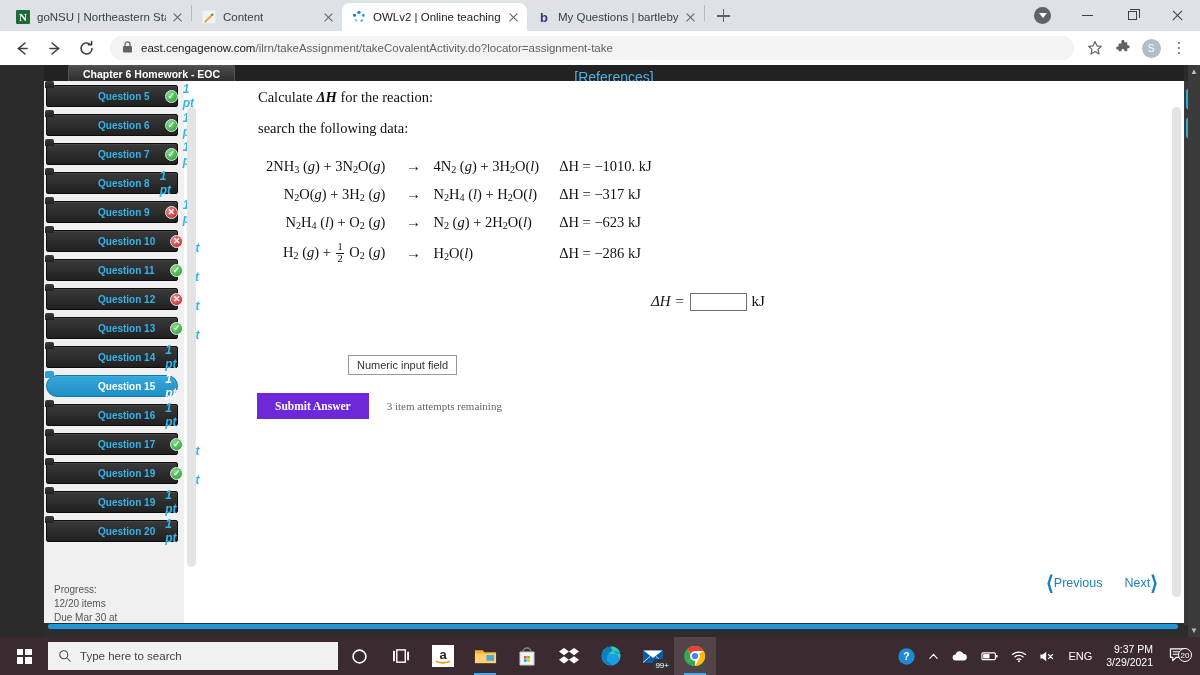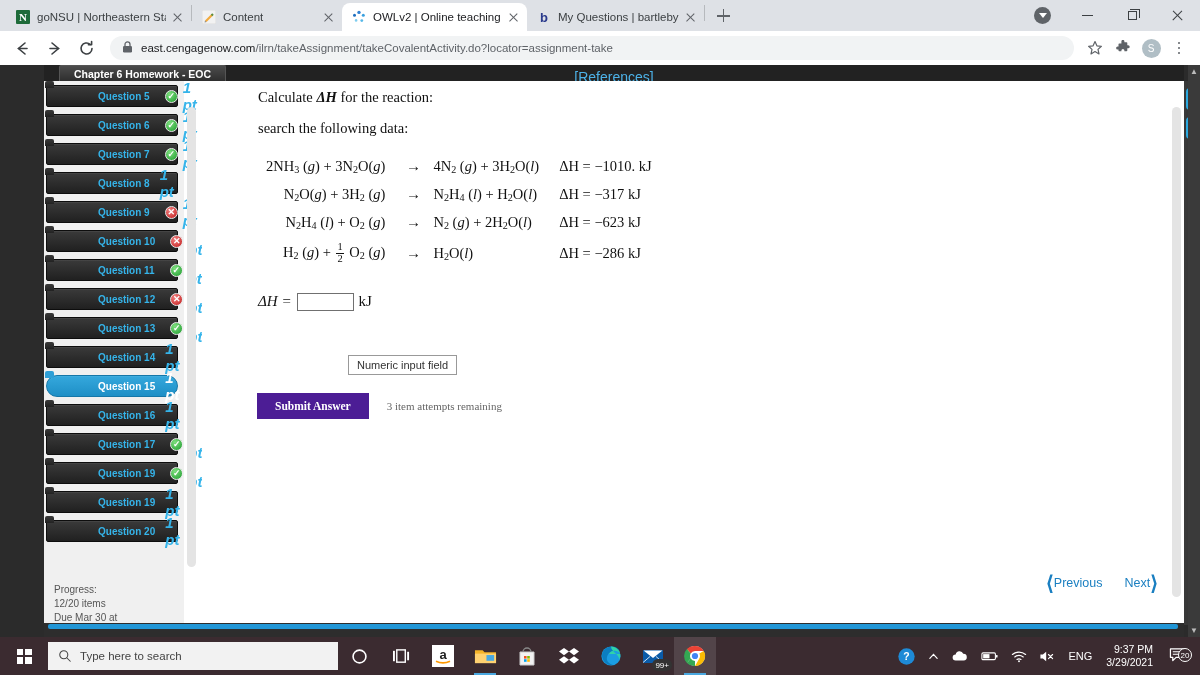--- a/index.html
+++ b/index.html
@@ -61,21 +61,21 @@
   .dots { display:flex; flex-direction:column; gap:2.3px; }
   .dots span { width:2.8px; height:2.8px; border-radius:50%; background:#5f6368; display:block; }
 
   
   .viewport { position:absolute; left:0; top:65px; width:1200px; height:572px; background:#2b2b2b; overflow:hidden; }
   .pagewrap { position:absolute; left:44px; top:0; width:1140px; height:560px; background:#fff; }
 
   .darkband { position:absolute; left:0; top:0; width:1140px; height:14px; background:#2d2d2d; }
   .apptitlebar { position:absolute; left:0; top:0; width:1140px; height:16px; background:#222; }
   .chaptab {
-    position:absolute; left:15px; top:0px; height:16px; padding:0 14px;
+    position:absolute; left:24px; top:0px; height:16px; padding:0 14px;
     background:linear-gradient(#4c4c4c,#2e2e2e); border:1px solid #555; border-bottom:none;
     color:#fff; font-size:10.5px; font-weight:bold; display:flex; align-items:center;
     border-radius:2px 2px 0 0;
   }
   .refslink { position:absolute; left:0; top:4px; width:1140px; height:16px; display:flex; align-items:center; justify-content:center;
     color:#4db2e8; font-size:14px; font-weight:normal; }
 
   
   .sidebar { position:absolute; left:0; top:16px; width:140px; height:544px; background:#f0f0f0; }
   .qlist { position:absolute; left:2px; top:4px; width:136px; }
@@ -88,21 +88,21 @@
   }
   .qtab::before {
     content:''; position:absolute; left:-2px; top:-5px; width:9px; height:7px;
     background:linear-gradient(#3a3a3a,#222); border-radius:2px 2px 0 0;
   }
   .qtab.sel { background:linear-gradient(#35a8dd,#1e8fc6); border-color:#1577a8;border-radius:11px; }
   .qtab.sel::before { background:#2f9fd6; }
   .qtab .qname { color:#35b4ea; font-size:10px; font-weight:bold; white-space:nowrap;margin-left:44px; }
   .qtab.sel .qname { color:#fff; }
   .qtab .qdash { flex:1 1 auto; height:1px; background:rgba(255,255,255,0.12); margin:0 5px; }
-  .qtab .qpts { color:#35b4ea; font-size:15px; font-style:italic; font-weight:bold; }
+  .qtab .qpts { color:#35b4ea; font-size:12px; font-style:italic; font-weight:bold; }
   .qtab.sel .qpts { color:#fff; }
   .qmark { width:13px; height:13px; border-radius:50%; display:flex; align-items:center; justify-content:center;
            font-size:9px; color:#fff; font-weight:bold; margin:0 5px; flex:0 0 13px; line-height:1; }
   .qmark.ok { background:radial-gradient(circle at 35% 30%, #7ede7e, #1f9c2f); border:1.5px solid #e8e8e8; }
   .qmark.no { background:radial-gradient(circle at 35% 30%, #f07e7e, #c21f1f); border:1.5px solid #e8e8e8; }
 
   .progress { position:absolute; left:10px; top:502px; width:125px; color:#555; font-size:10px; line-height:14px; }
 
   .sb-scroll { position:absolute; left:143px; top:42px; width:9px; height:460px; background:#e4e4e4; border-radius:5px; }
 
@@ -118,29 +118,29 @@
   .td-l { text-align:right; padding-right:8px !important; }
   .td-a { text-align:center; width:36px; font-size:15px; }
   .td-r { text-align:left; padding-right:18px !important; }
   .td-h { text-align:left; }
   sub { font-size:70%; vertical-align:-0.22em; }
   .it { font-style:italic; }
   .frac { display:inline-block; vertical-align:-0.42em; text-align:center; font-size:0.72em; line-height:1.02; margin:0 2px; }
   .frac .num { display:block; border-bottom:1px solid #111; padding:0 1px; }
   .frac .den { display:block; padding:0 1px; }
 
-  .answerrow { margin-top:22px; display:flex; align-items:center; font-size:15px; }
+  .answerrow { margin-top:22px; display:flex; align-items:center; font-size:15px;justify-content:center; }
   .ansinput { width:57px; height:18px; border:1px solid #707070; background:#fff; margin:0 5px; }
   .tooltipbox {
     position:absolute; left:90px; top:62px; background:#fff; border:1px solid #999;
     font-size:11px; color:#333; padding:3px 8px; font-family:"Liberation Sans",sans-serif;
   }
   .btnrow { position:absolute; left:-1px; top:100px; display:flex; align-items:center; }
   .btn { height:26px; display:flex; align-items:center; justify-content:center; font-size:11.5px; font-weight:bold; color:#fff; padding:0 18px; }
-  .btn.primary { background:#4c1d95; }
+  .btn.primary { background:#6d28d9; }
   .btn.secondary { background:#9a9a9a; margin-left:11px; padding:0 22px; }
   .attempts { margin-left:18px; font-size:11px; color:#666; }
 
   .navrow { position:absolute; right:26px; bottom:32px; display:flex; align-items:center; gap:22px; color:#1a7fc1; }
   .navbtn2 { display:flex; align-items:center; font-size:12.5px; }
   .chev { font-size:20px; font-weight:bold; line-height:1; }
 
   .c-scroll { position:absolute; right:3px; top:26px; width:9px; height:490px; background:#e4e4e4; border-radius:5px; }
 
   

